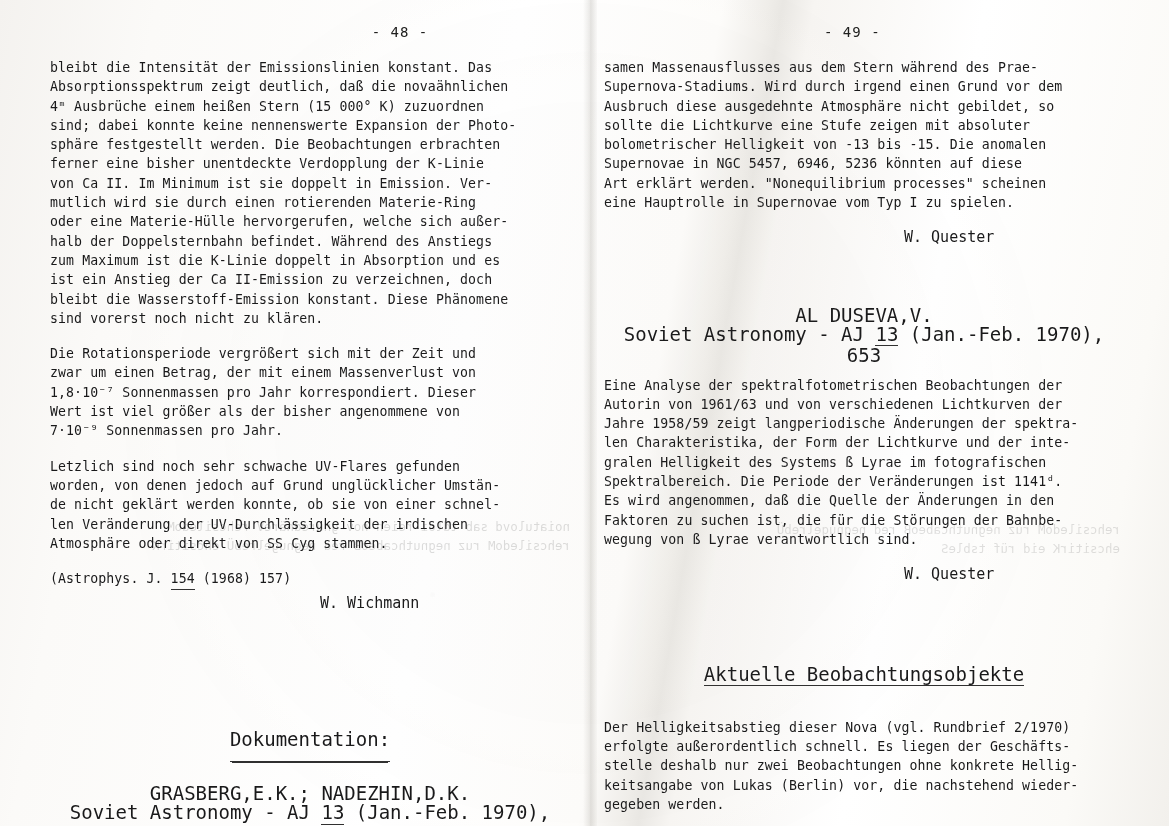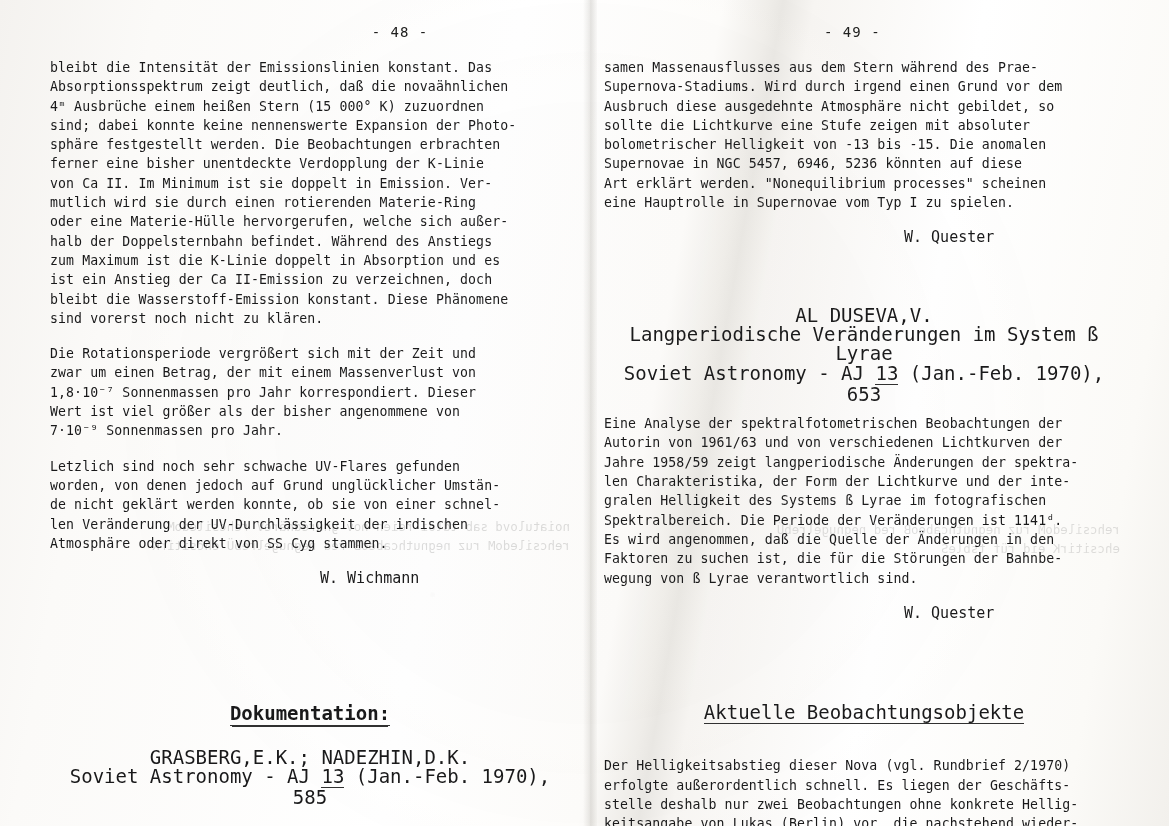--- a/index.html
+++ b/index.html
@@ -90,23 +90,22 @@
   .hdr {
     font-size: 19px;
     line-height: 19.3px;
     margin: 0;
     color: #19191a;
     text-align: center;
   }
   .dbl {
     display: inline-block;
     border-bottom: 1px solid #303030;
-    padding-bottom: 1px;
+    padding-bottom: 12px;
     box-shadow: 0 3px 0 -2px #303030;
-    font-weight: bold;
   }
   .und {
     display: inline-block;
     border-bottom: 1px solid #303030;
     padding-bottom: 1px;
   }
 
   .ghost {
     position: absolute;
     left: 50px;
@@ -167,20 +166,21 @@
 1,8·10⁻⁷ Sonnenmassen pro Jahr korrespondiert. Dieser
 Wert ist viel größer als der bisher angenommene von
 7·10⁻⁹ Sonnenmassen pro Jahr.</p>
 
     <p class="blk">Letzlich sind noch sehr schwache UV-Flares gefunden
 worden, von denen jedoch auf Grund unglücklicher Umstän-
 de nicht geklärt werden konnte, ob sie von einer schnel-
 len Veränderung der UV-Durchlässigkeit der irdischen
 Atmosphäre oder direkt von SS Cyg stammen.</p>
 
+    <p class="blk tight"><span>(Astrophys. J. </span><span class="und">154</span><span> (1968) 157)</span></p>
 
     <p class="sig sig-left">W. Wichmann</p>
 
     <div class="gap-xl"></div>
     <div class="gap-xl"></div>
 
     <p class="hdr"><span class="dbl">Dokumentation:</span></p>
 
     <div class="gap-m"></div>
 
@@ -204,21 +204,20 @@
 bolometrischer Helligkeit von -13 bis -15. Die anomalen
 Supernovae in NGC 5457, 6946, 5236 könnten auf diese
 Art erklärt werden. "Nonequilibrium processes" scheinen
 eine Hauptrolle in Supernovae vom Typ I zu spielen.</p>
 
     <p class="sig sig-right">W. Quester</p>
 
     <div class="gap-xl"></div>
 
     <p class="hdr">AL DUSEVA,V.</p>
-    <p class="hdr">Langperiodische Veränderungen im System ß Lyrae</p>
     <p class="hdr"><span>Soviet Astronomy - AJ </span><span class="und">13</span><span> (Jan.-Feb. 1970), 653</span></p>
 
     <div class="gap-s"></div>
 
     <p class="blk">Eine Analyse der spektralfotometrischen Beobachtungen der
 Autorin von 1961/63 und von verschiedenen Lichtkurven der
 Jahre 1958/59 zeigt langperiodische Änderungen der spektra-
 len Charakteristika, der Form der Lichtkurve und der inte-
 gralen Helligkeit des Systems ß Lyrae im fotografischen
 Spektralbereich. Die Periode der Veränderungen ist 1141ᵈ.

